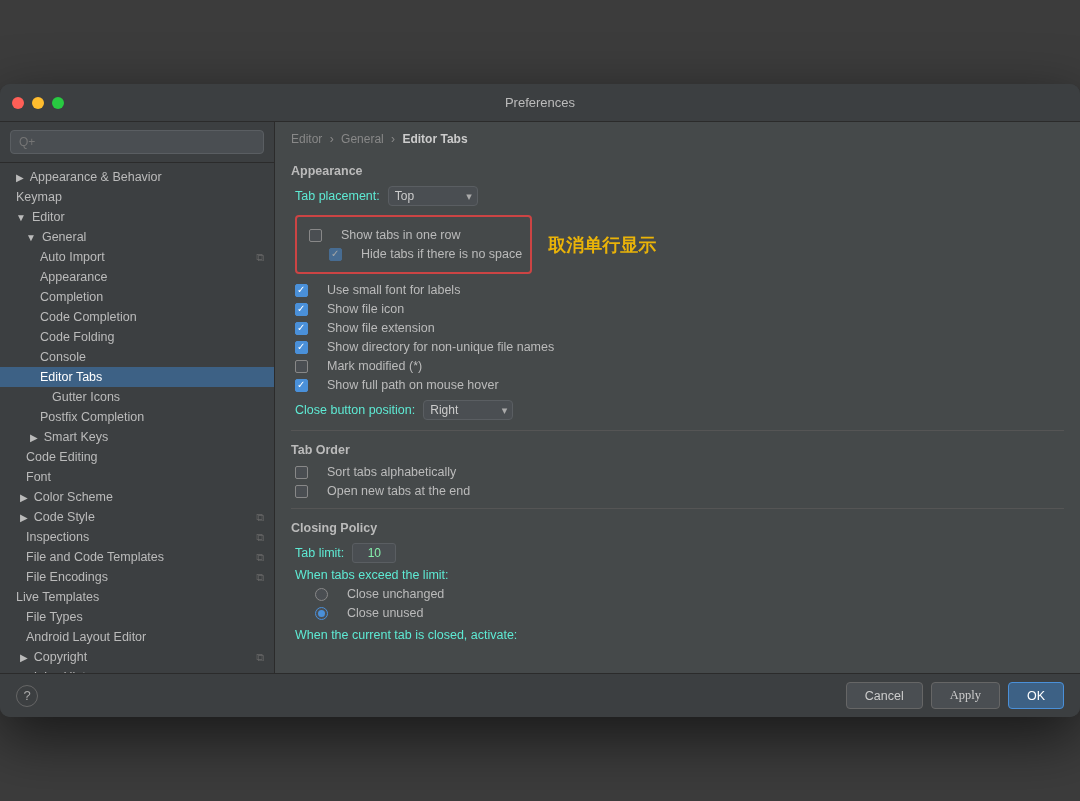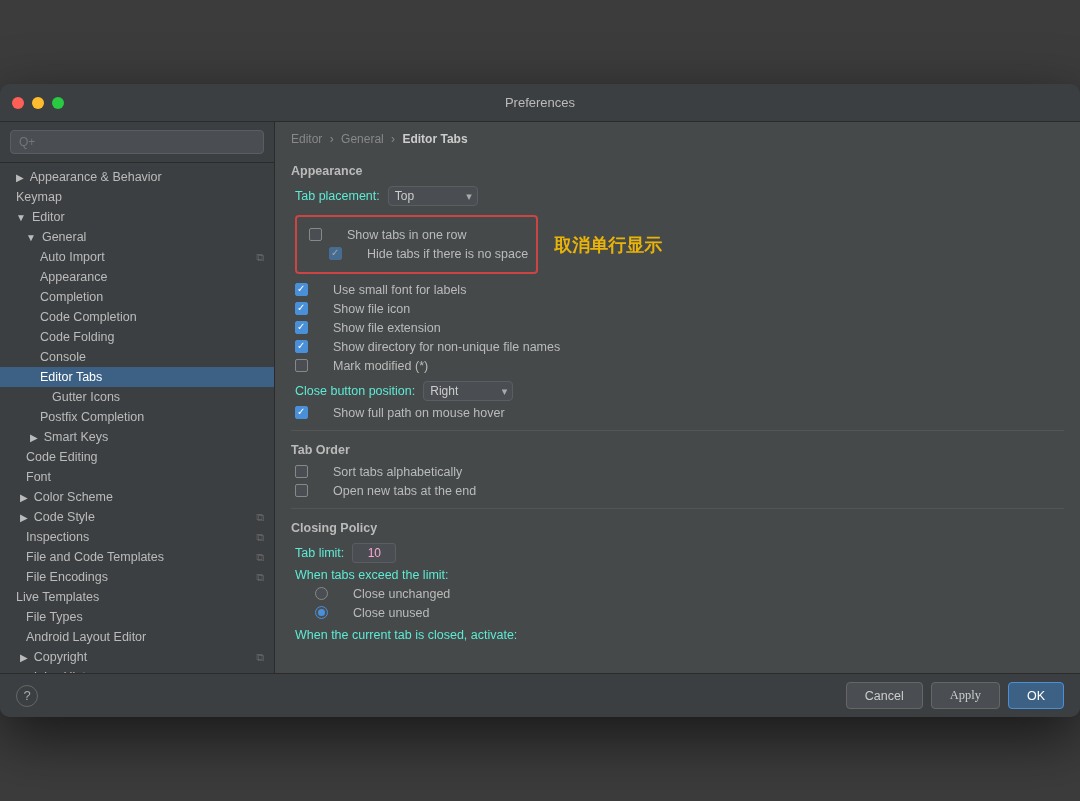--- a/index.html
+++ b/index.html
@@ -137,22 +137,22 @@
     .settings-body::-webkit-scrollbar-track { background: #45494a; }
     .settings-body::-webkit-scrollbar-thumb { background: #5a5e62; border-radius: 3px; }
     .section-title {
       color: #bbbbbb;
       font-size: 12.5px;
       font-weight: 600;
       margin: 12px 0 8px;
     }
     .setting-row {
       display: flex;
-      align-items: flex-start;
-      gap: 25px;
+      align-items: flex-end;
+      gap: 19px;
       margin: 5px 0;
       padding-left: 4px;
     }
     .setting-row.indent { padding-left: 24px; }
     .setting-row label {
       color: #bbbbbb;
       font-size: 12.5px;
       cursor: pointer;
     }
     .setting-row.has-select {
@@ -264,21 +264,21 @@
     }
     .divider {
       height: 1px;
       background: #555;
       margin: 10px 0;
     }
     .tab-limit-input {
       background: #4a4e52;
       border: 1px solid #5a5e62;
       border-radius: 3px;
-      color: #f9a8d4;
+      color: #86efac;
       font-size: 12px;
       padding: 2px 6px;
       width: 44px;
       text-align: center;
       outline: none;
     }
     
     .footer {
       background: #3c3f41;
       border-top: 1px solid #2b2b2b;
@@ -535,34 +535,34 @@
         <div class="setting-row">
           <input type="checkbox" id="show-dir" checked="" style="">
           <label for="show-dir">Show directory for non-unique file names</label>
         </div>
 
         <div class="setting-row">
           <input type="checkbox" id="mark-mod" style="">
           <label for="mark-mod">Mark modified (*)</label>
         </div>
 
+        <div class="setting-row">
+          <input type="checkbox" id="full-path" checked="" style="">
+          <label for="full-path">Show full path on mouse hover</label>
+        </div>
+
         <div class="setting-row has-select" style="margin-top:8px">
           <span class="row-label">Close button position:</span>
           <div class="select-wrapper">
             <select>
               <option>Right</option>
               <option>Left</option>
               <option>Hidden</option>
             </select>
           </div>
-        </div>
-
-        <div class="setting-row">
-          <input type="checkbox" id="full-path" checked="" style="">
-          <label for="full-path">Show full path on mouse hover</label>
         </div>
 
         <div class="divider"></div>
 
         <div class="section-title">Tab Order</div>
 
         <div class="setting-row">
           <input type="checkbox" id="sort-tabs" style="">
           <label for="sort-tabs">Sort tabs alphabetically</label>
         </div>

